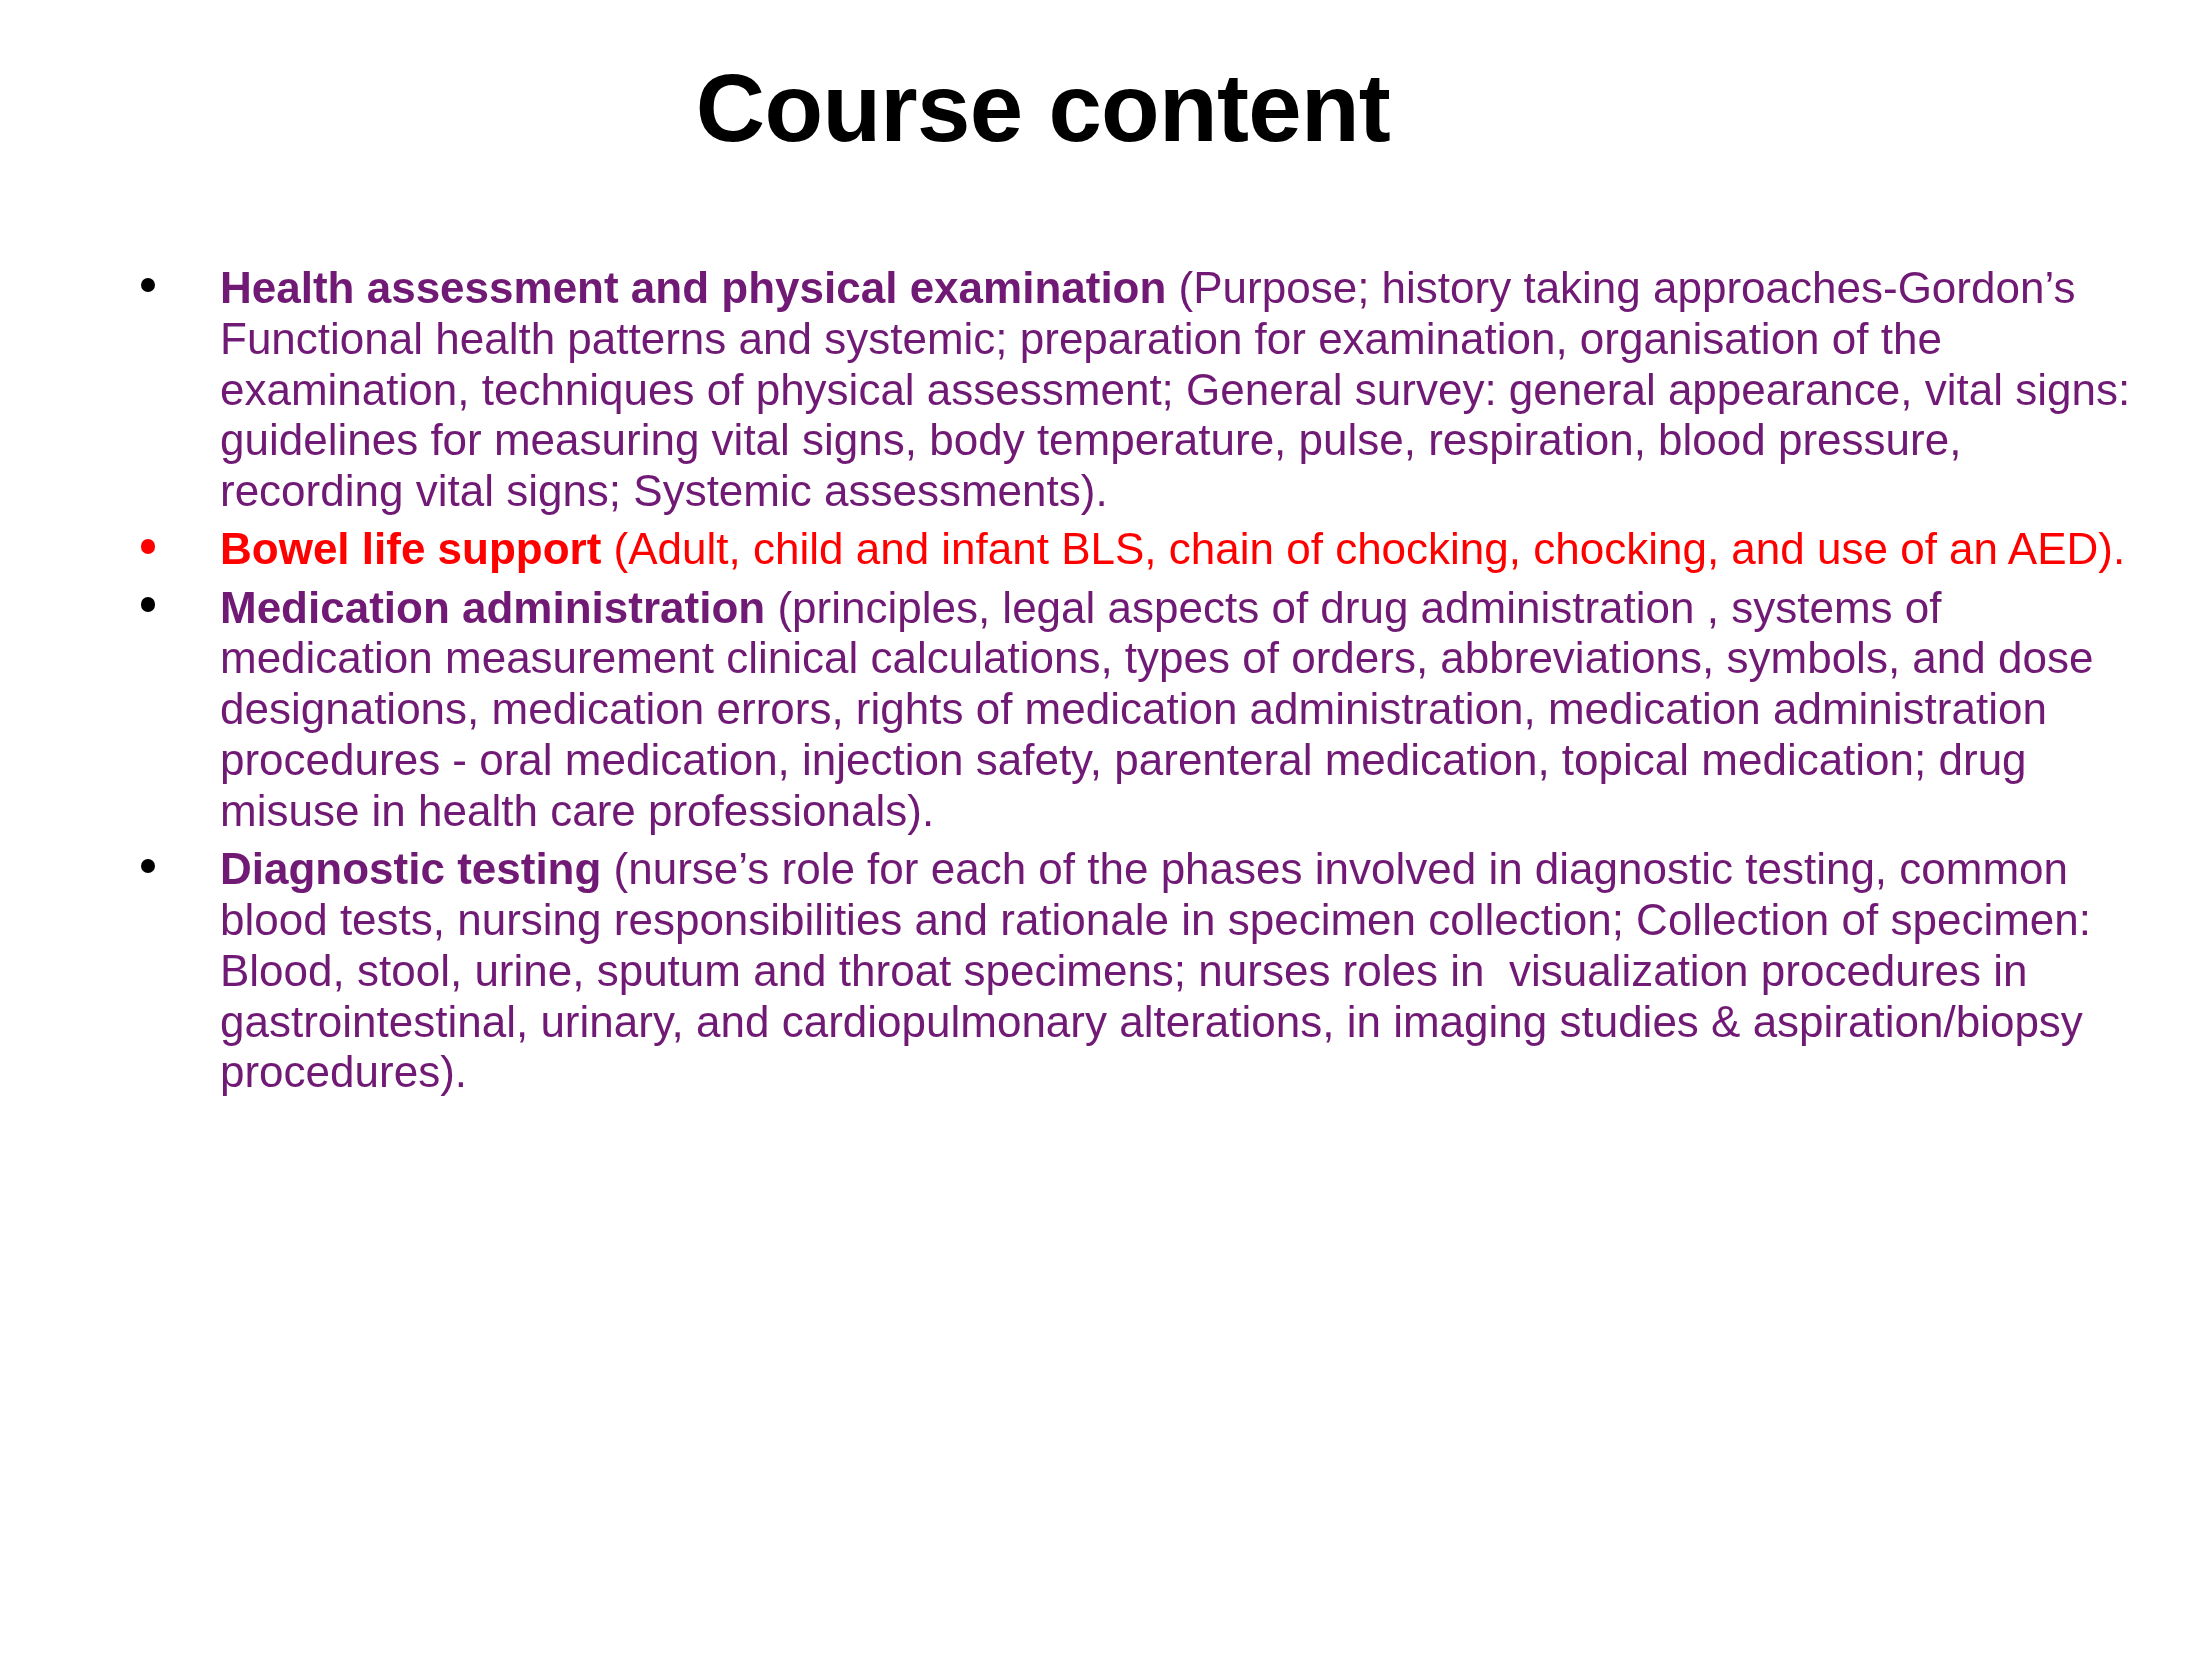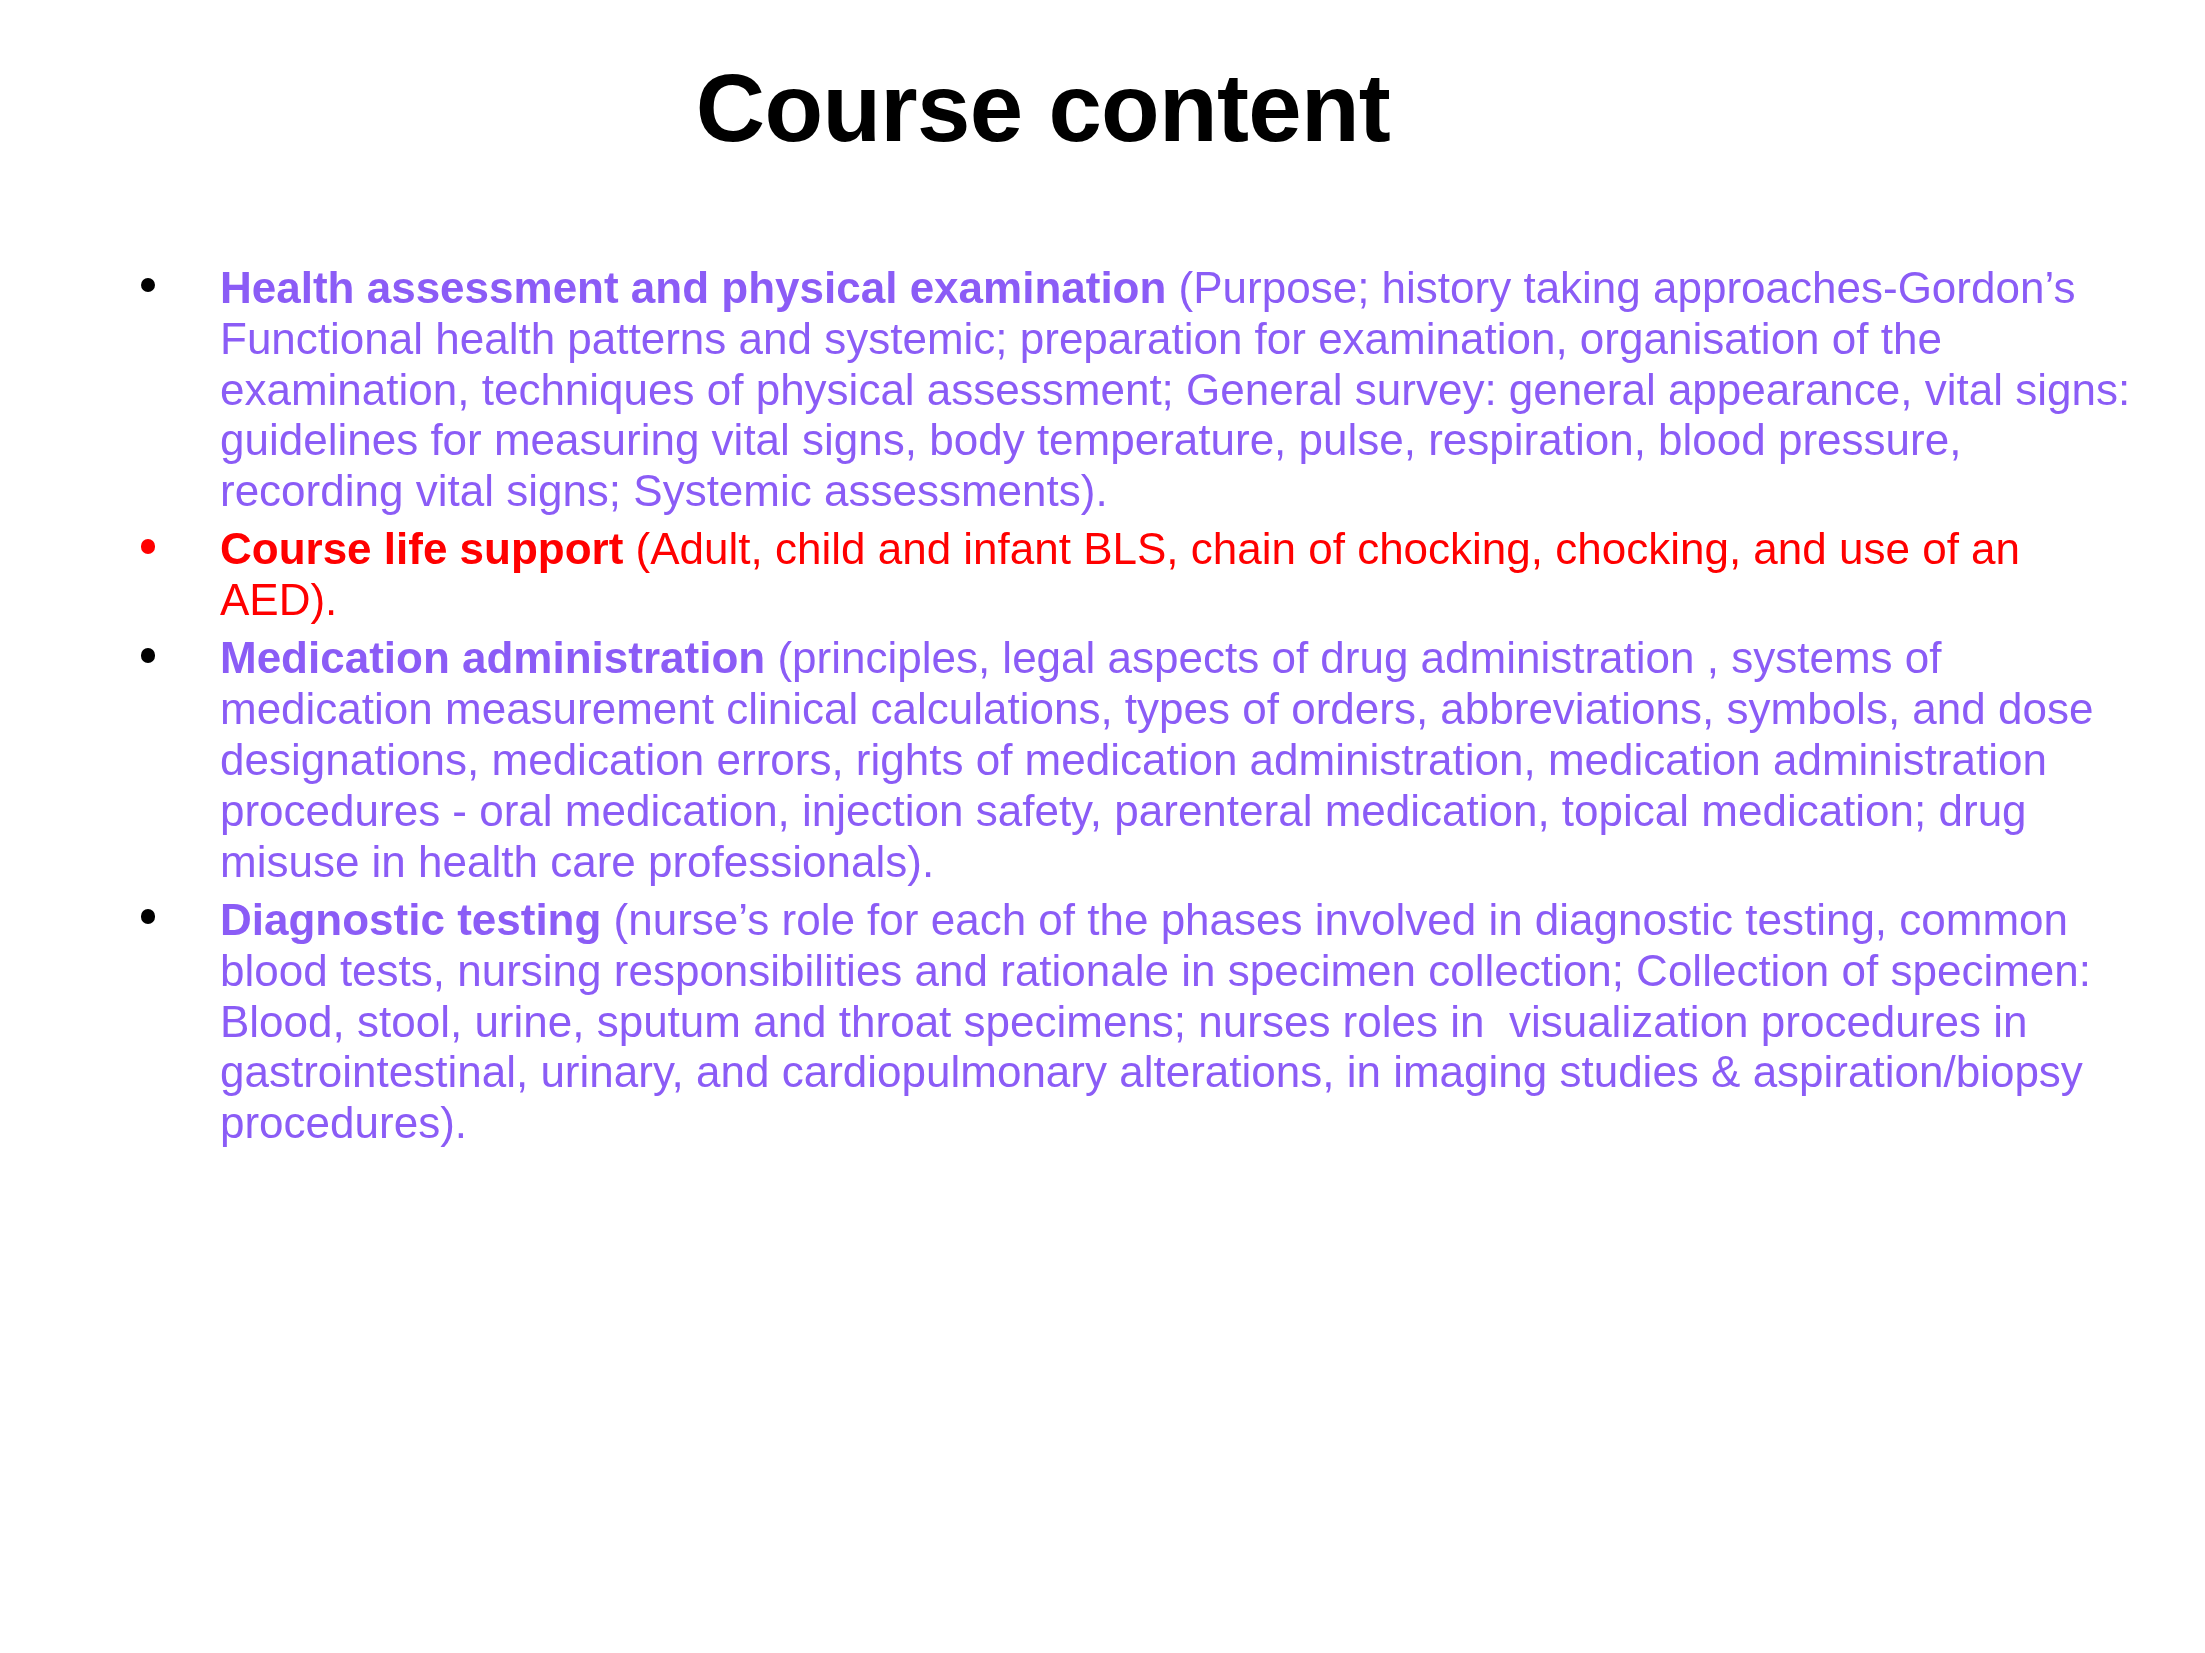--- a/index.html
+++ b/index.html
@@ -44,21 +44,21 @@
     left: 132px;
     width: 1999px;
   }
 
   .bullet-item {
     position: relative;
     padding-left: 88px;
     margin: 0 0 7.4px 0;
     font-size: 44px;
     line-height: 1.155;
-    color: #8b5cf6;
+    color: #701a75;
     text-align: left;
     word-spacing: 0px;
   }
 
   .bullet-item:last-child {
     margin-bottom: 0;
   }
 
   .bullet-marker {
     position: absolute;
@@ -96,21 +96,21 @@
 
   <ul class="body-list">
 
     <li class="bullet-item">
       <span class="bullet-marker"></span>
       <span class="lead">Health assessment and physical examination</span><span class="detail"> (Purpose; history taking approaches-Gordon’s Functional health patterns and systemic; preparation for examination, organisation of the examination, techniques of physical assessment; General survey: general appearance, vital signs: guidelines for measuring vital signs, body temperature, pulse, respiration, blood pressure, recording vital signs; Systemic assessments).</span>
     </li>
 
     <li class="bullet-item is-red">
       <span class="bullet-marker"></span>
-      <span class="lead">Course life support</span><span class="detail"> (Adult, child and infant BLS, chain of chocking, chocking, and use of an AED).</span>
+      <span class="lead">Bowel life support</span><span class="detail"> (Adult, child and infant BLS, chain of chocking, chocking, and use of an AED).</span>
     </li>
 
     <li class="bullet-item">
       <span class="bullet-marker"></span>
       <span class="lead">Medication administration</span><span class="detail"> (principles, legal aspects of drug administration , systems of medication measurement clinical calculations, types of orders, abbreviations, symbols, and dose designations, medication errors, rights of medication administration, medication administration procedures - oral medication, injection safety, parenteral medication, topical medication; drug misuse in health care professionals).</span>
     </li>
 
     <li class="bullet-item">
       <span class="bullet-marker"></span>
       <span class="lead">Diagnostic testing</span><span class="detail"> (nurse’s role for each of the phases involved in diagnostic testing, common blood tests, nursing responsibilities and rationale in specimen collection; Collection of specimen: Blood, stool, urine, sputum and throat specimens; nurses roles in  visualization procedures in gastrointestinal, urinary, and cardiopulmonary alterations, in imaging studies &amp; aspiration/biopsy procedures).</span>

